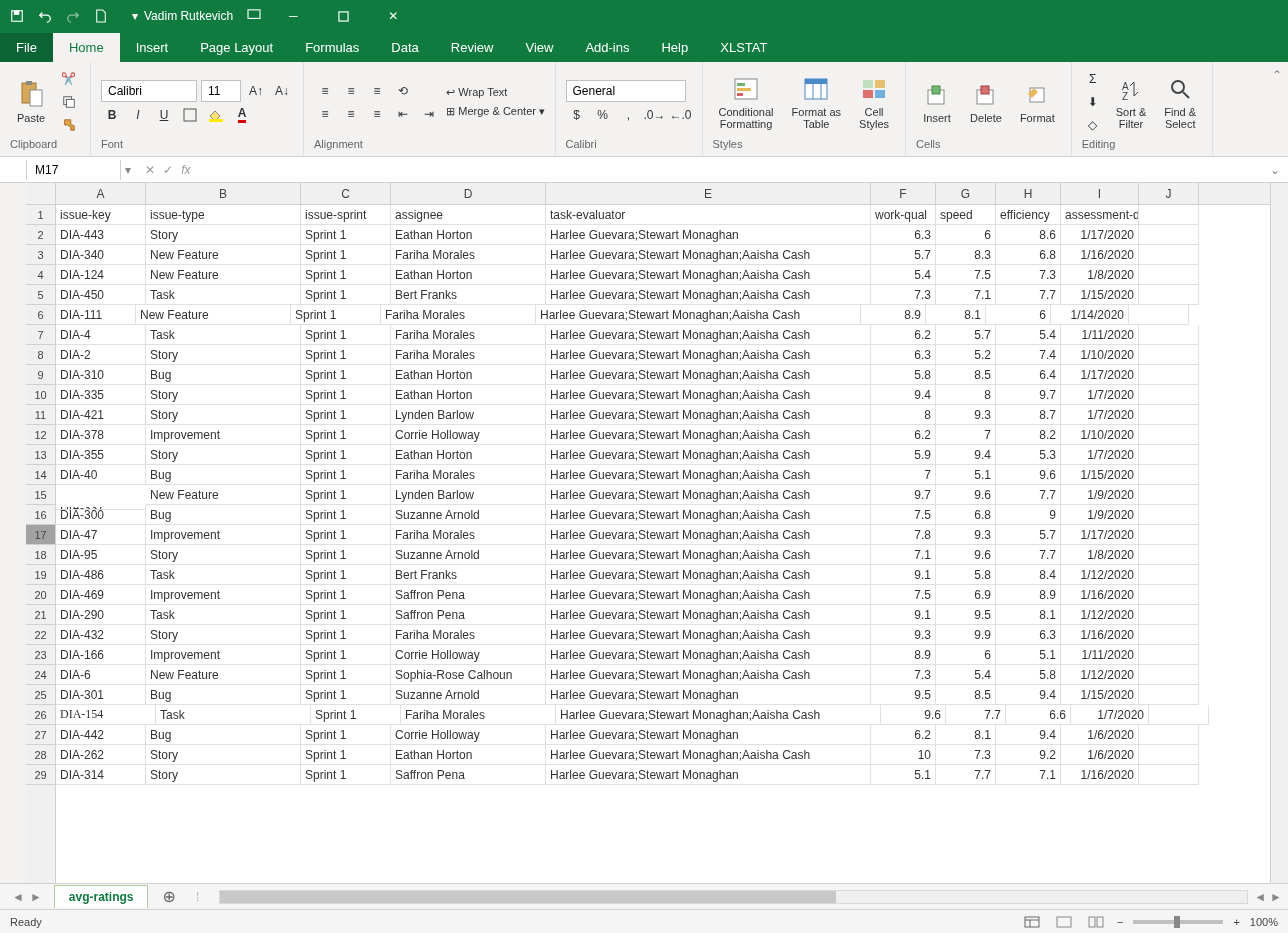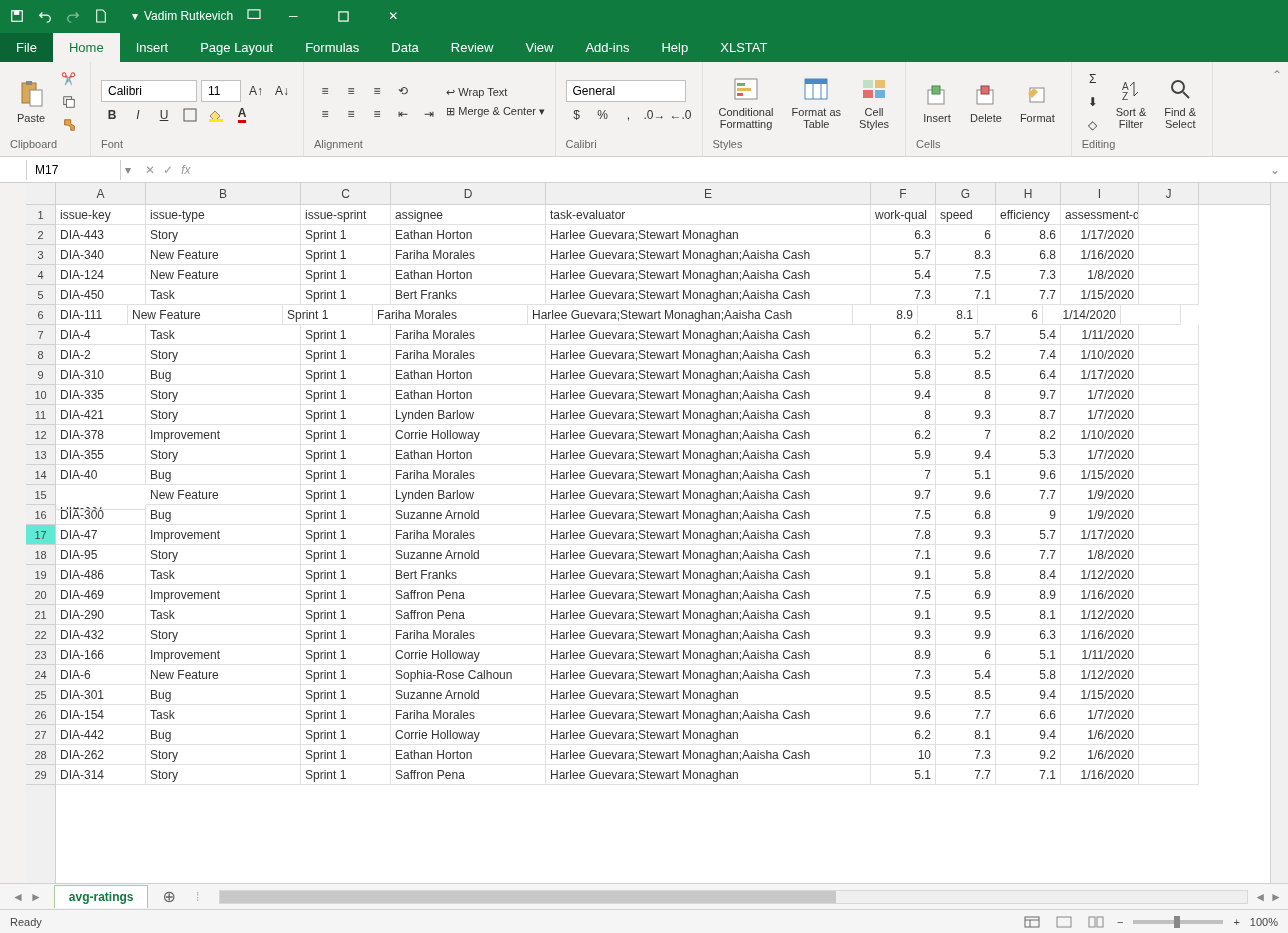--- a/index.html
+++ b/index.html
@@ -29,21 +29,21 @@
 .fontsize{border:1px solid #c0c0c0;background:#fff;padding:2px 6px;width:40px;font-size:12px;height:22px}
 .numfmt{border:1px solid #c0c0c0;background:#fff;padding:2px 6px;width:120px;font-size:12px;height:22px}
 .fxbar{height:26px;border-bottom:1px solid #d0d0d0;display:flex;align-items:center;background:#fff}
 .namebox{width:95px;border:1px solid #d0d0d0;border-top:none;border-bottom:none;padding:3px 8px;font-size:12px;background:#fff;margin-left:26px}
 .fx-icons{display:flex;gap:8px;padding:0 10px;color:#999}
 .fx-input{flex:1;border:none;padding:3px 6px;font-size:12px;outline:none}
 .grid-area{flex:1;display:flex;overflow:hidden;position:relative}
 .rowhdrs{width:30px;background:#f0f0f0;border-right:1px solid #d0d0d0}
 .sel-all{height:22px;border-bottom:1px solid #d0d0d0;background:#f0f0f0}
 .rowhdr{height:20px;border-bottom:1px solid #d0d0d0;font-size:11px;display:flex;align-items:center;justify-content:center;color:#444}
-.rowhdr.sel{background:#5eead4}
+.rowhdr.sel{background:#a3a3a3}
 .cells{flex:1;overflow:hidden}
 .colhdrs{display:flex;height:22px;background:#f0f0f0;border-bottom:1px solid #d0d0d0}
 .colhdr{border-right:1px solid #d0d0d0;font-size:12px;display:flex;align-items:center;justify-content:center;color:#444}
 .row{display:flex;height:20px}
 .cell{border-right:1px solid #e0e0e0;border-bottom:1px solid #e0e0e0;font-size:12px;padding:1px 4px;display:flex;align-items:center;overflow:hidden;white-space:nowrap}
 .cell.num{justify-content:flex-end}
 .vscroll{width:18px;background:#f0f0f0;border-left:1px solid #d0d0d0}
 .sheetbar{height:26px;border-top:1px solid #d0d0d0;display:flex;align-items:center;background:#f5f5f5}
 .sheet-nav{display:flex;gap:6px;padding:0 12px;color:#888}
 .sheet-tab{padding:4px 14px;border:1px solid #aeca9d;border-bottom:none;background:#fff;font-size:12px;color:#0f7b41;font-weight:bold}
@@ -451,21 +451,21 @@
             <div class="cell" style="width: 90px;">Sprint 1</div>
             <div class="cell" style="width: 155px;">Bert Franks</div>
             <div class="cell" style="width: 325px;">Harlee Guevara;Stewart Monaghan;Aaisha Cash</div>
             <div class="cell num" style="width: 65px;">7.3</div>
             <div class="cell num" style="width: 60px;">7.1</div>
             <div class="cell num" style="width: 65px;">7.7</div>
             <div class="cell num" style="width: 78px;">1/15/2020</div>
             <div class="cell" style="width: 60px;"></div>
           </div>
           <div class="row">
-            <div class="cell" style="width: 72px;">DIA-111</div>
+            <div class="cell" style="width: 80px;">DIA-111</div>
             <div class="cell" style="width: 155px;">New Feature</div>
             <div class="cell" style="width: 90px;">Sprint 1</div>
             <div class="cell" style="width: 155px;">Fariha Morales</div>
             <div class="cell" style="width: 325px;">Harlee Guevara;Stewart Monaghan;Aaisha Cash</div>
             <div class="cell num" style="width: 65px;">8.9</div>
             <div class="cell num" style="width: 60px;">8.1</div>
             <div class="cell num" style="width: 65px;">6</div>
             <div class="cell num" style="width: 78px;">1/14/2020</div>
             <div class="cell" style="width: 60px;"></div>
           </div>
@@ -691,21 +691,21 @@
             <div class="cell" style="width: 90px;">Sprint 1</div>
             <div class="cell" style="width: 155px;">Suzanne Arnold</div>
             <div class="cell" style="width: 325px;">Harlee Guevara;Stewart Monaghan</div>
             <div class="cell num" style="width: 65px;">9.5</div>
             <div class="cell num" style="width: 60px;">8.5</div>
             <div class="cell num" style="width: 65px;">9.4</div>
             <div class="cell num" style="width: 78px;">1/15/2020</div>
             <div class="cell" style="width: 60px;"></div>
           </div>
           <div class="row">
-            <div class="cell" style="width: 90px;">DIA-154</div>
+            <div class="cell" style="width: 100px; font-family: Liberation Serif, serif;">DIA-154</div>
             <div class="cell" style="width: 155px;">Task</div>
             <div class="cell" style="width: 90px;">Sprint 1</div>
             <div class="cell" style="width: 155px;">Fariha Morales</div>
             <div class="cell" style="width: 325px;">Harlee Guevara;Stewart Monaghan;Aaisha Cash</div>
             <div class="cell num" style="width: 65px;">9.6</div>
             <div class="cell num" style="width: 60px;">7.7</div>
             <div class="cell num" style="width: 65px;">6.6</div>
             <div class="cell num" style="width: 78px;">1/7/2020</div>
             <div class="cell" style="width: 60px;"></div>
           </div>

